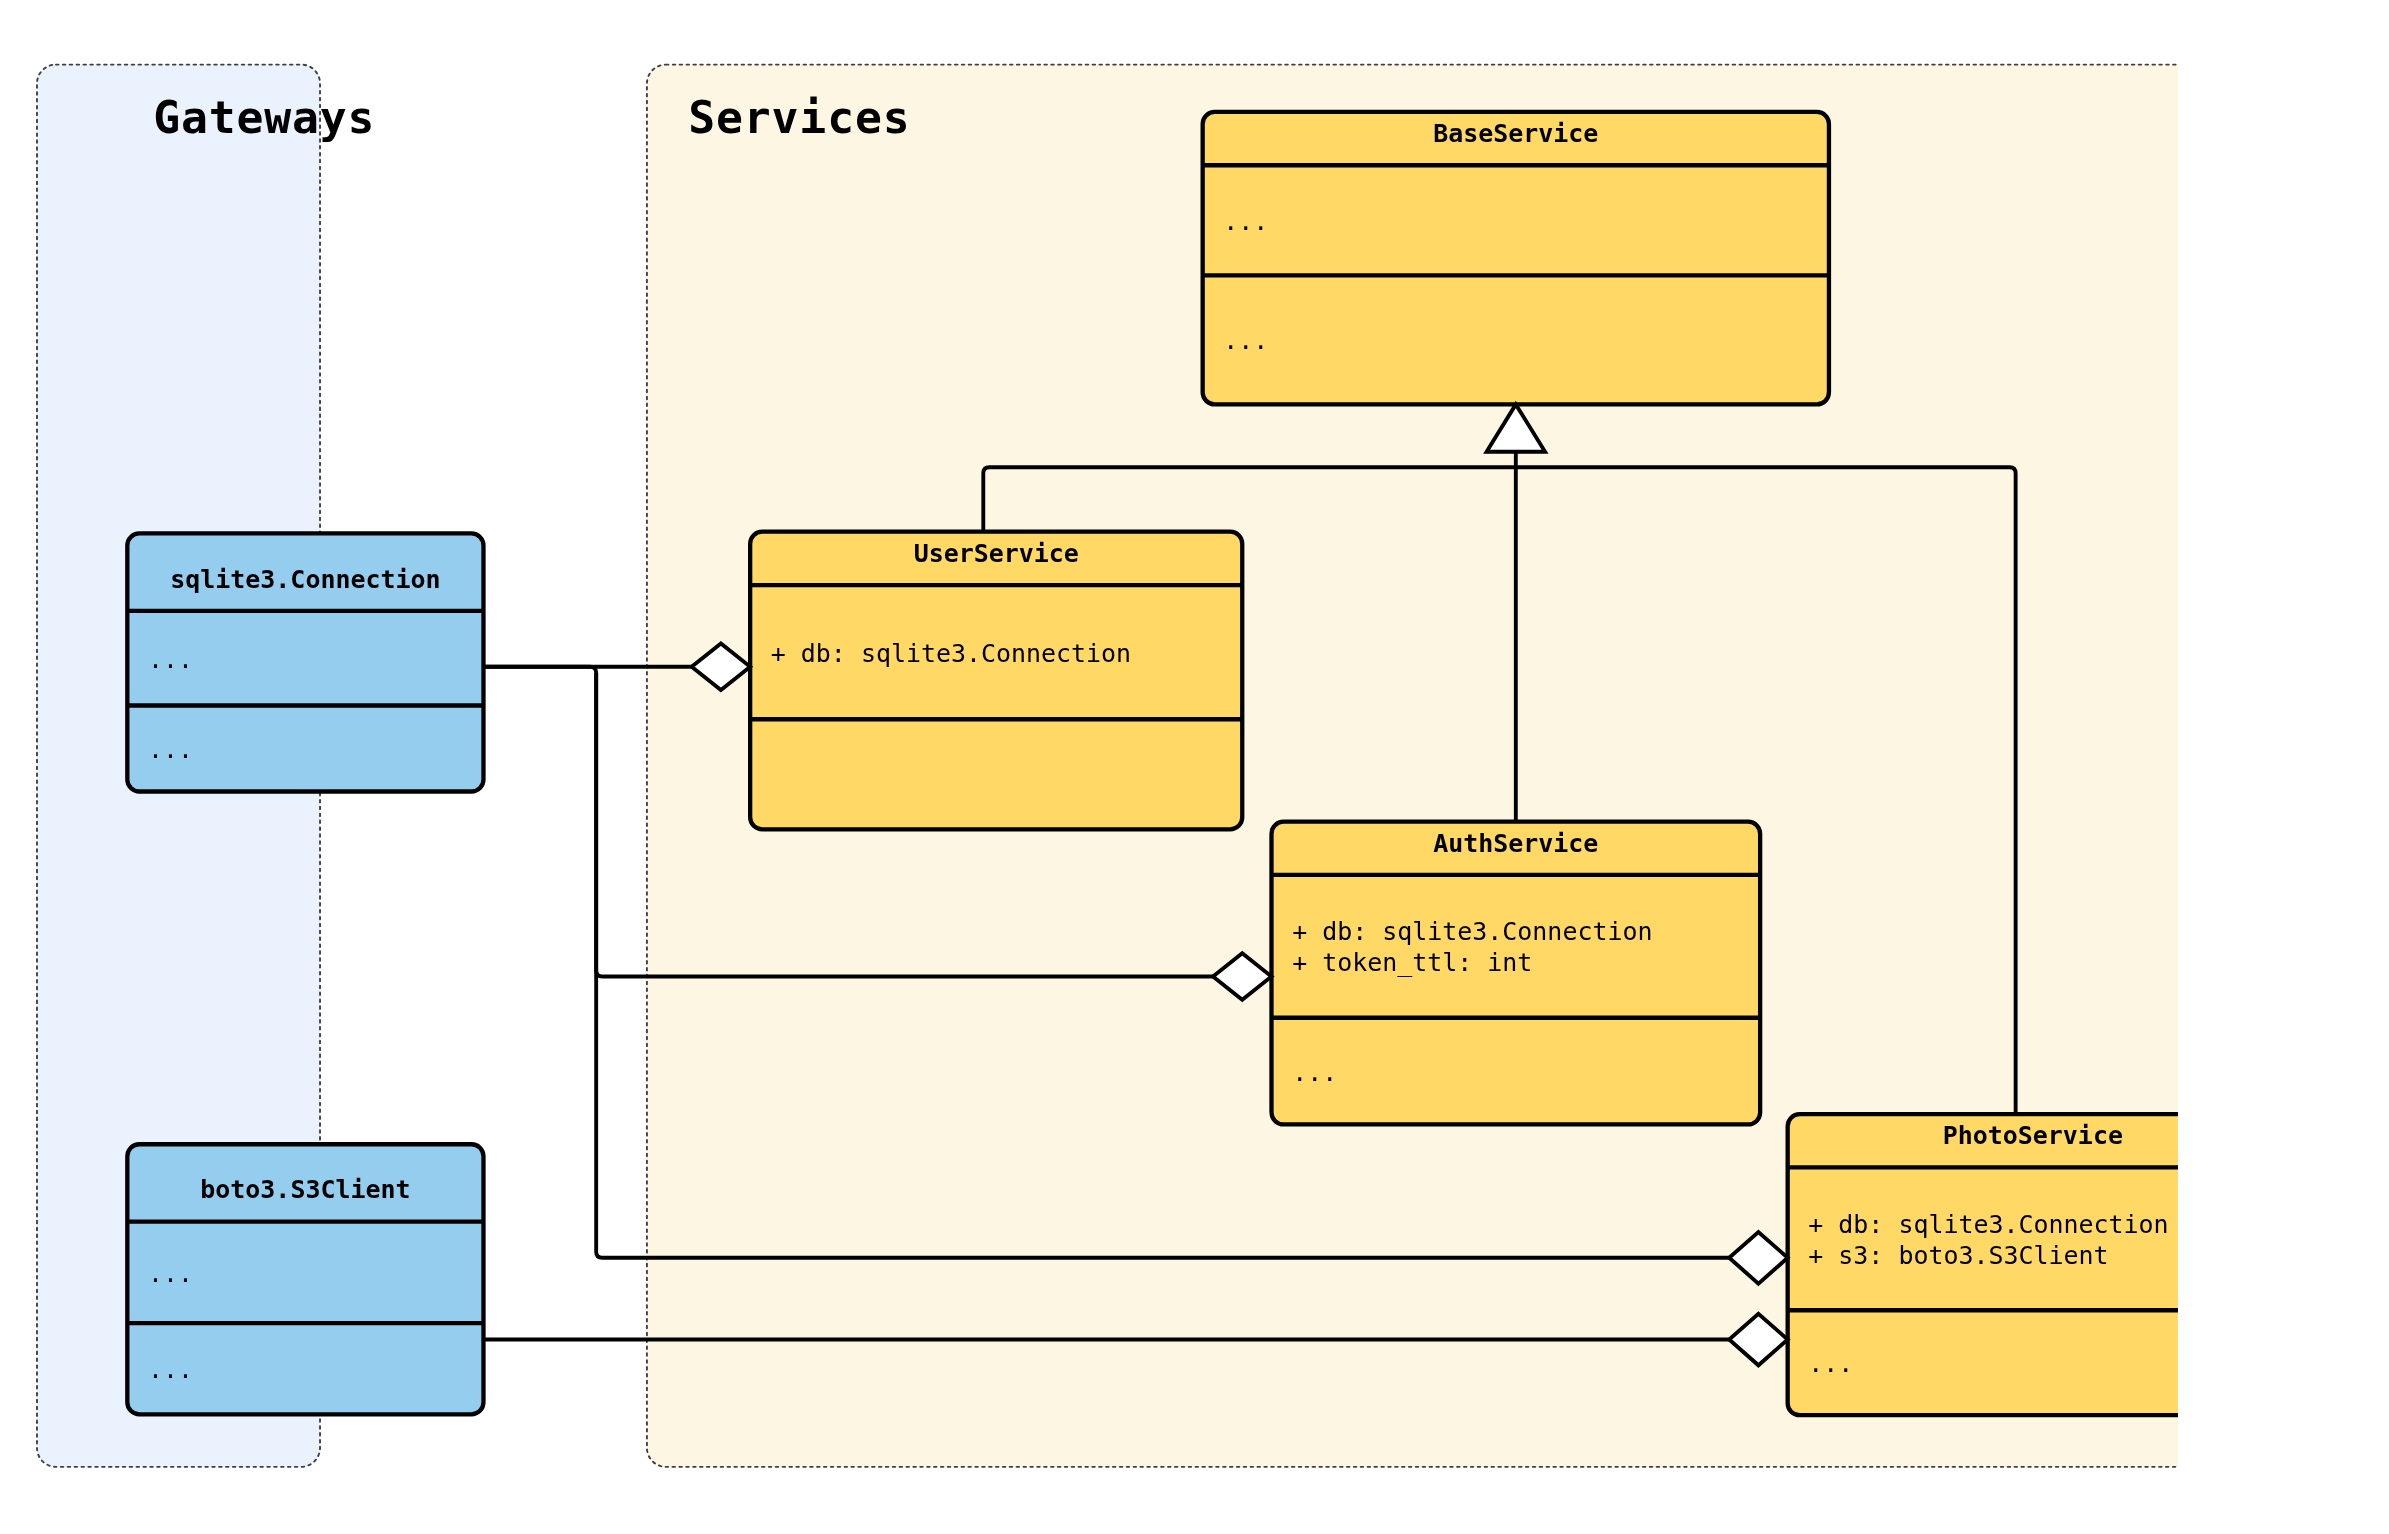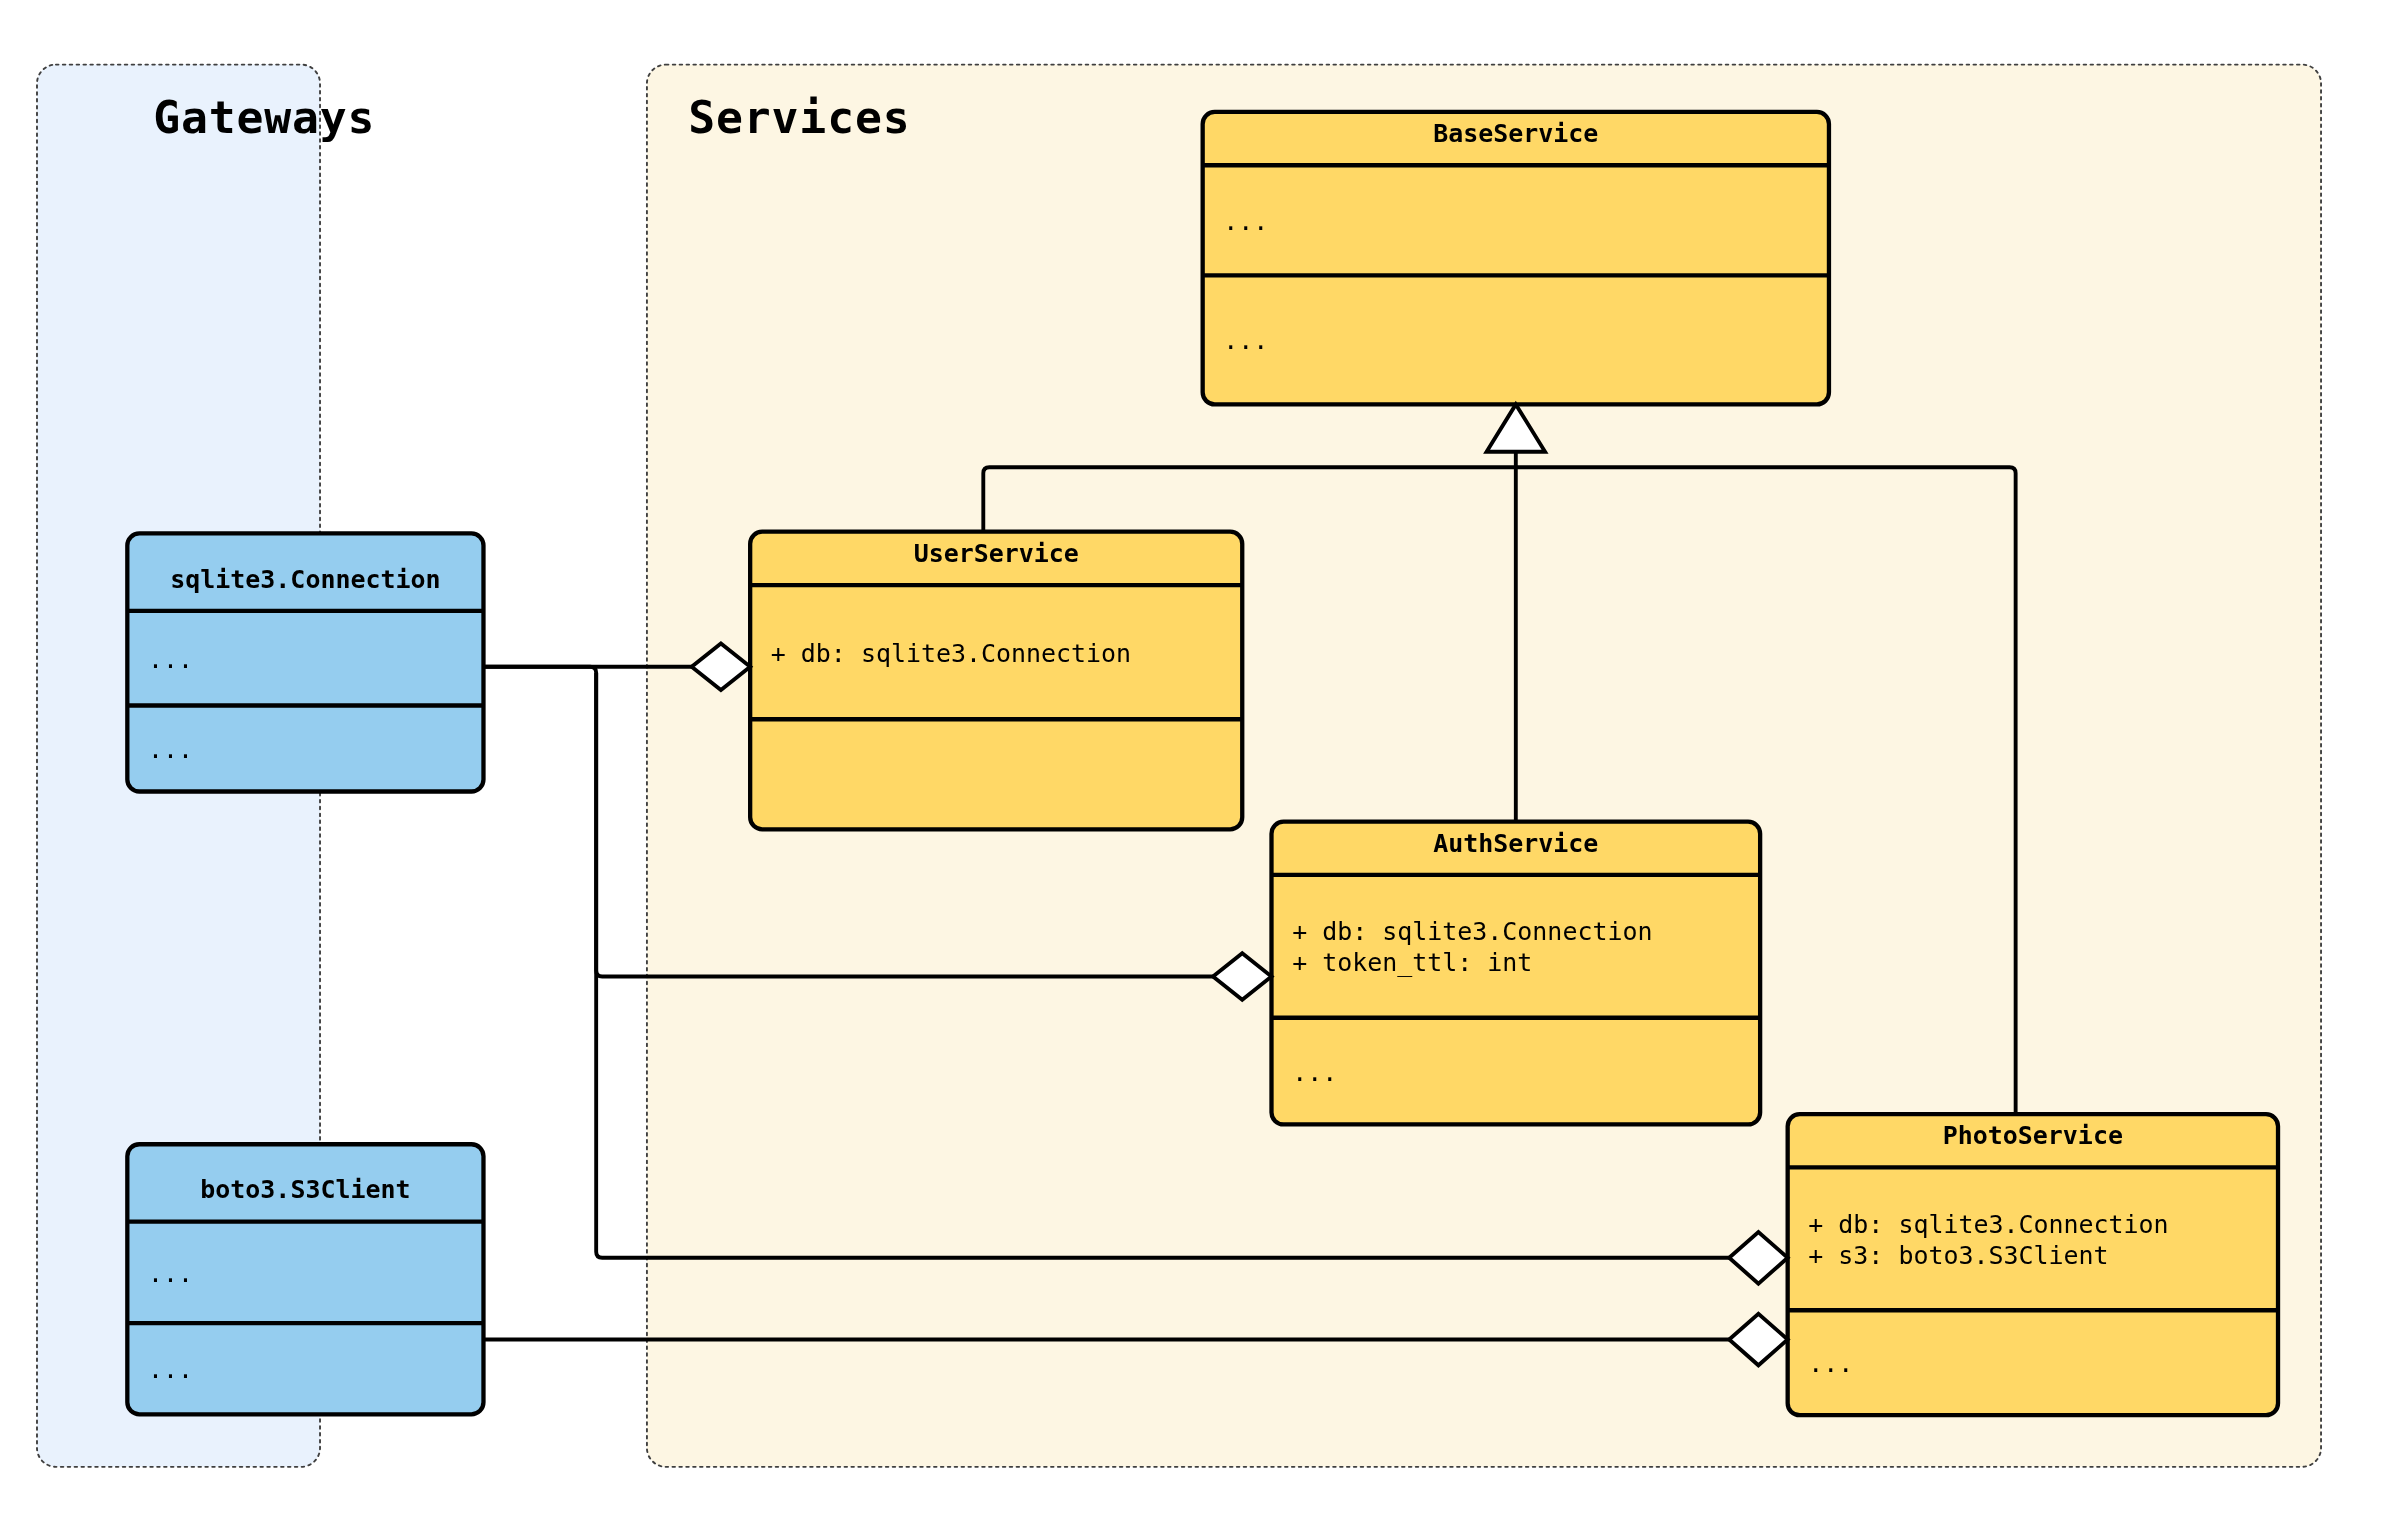--- a/index.html
+++ b/index.html
@@ -2,21 +2,21 @@
 <html style="font-size:13.8px"><head>
 <meta charset="utf-8">
 <style>
   html, body {
     margin: 0;
     padding: 0;
     background: #ffffff;
   }
   #stage {
     position: relative;
-    width: 2389px;
+    width: 2178px;
     height: 1534px;
     background: #ffffff;
     font-family: "DejaVu Sans Mono", "Liberation Mono", monospace;
     overflow: hidden;
   }
   svg#canvas {
     position: absolute;
     left: 0;
     top: 0;
     width: 2389px;

